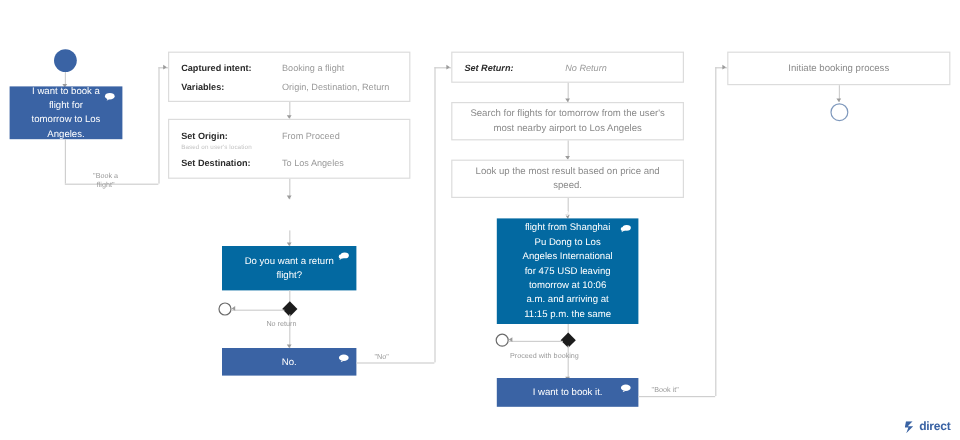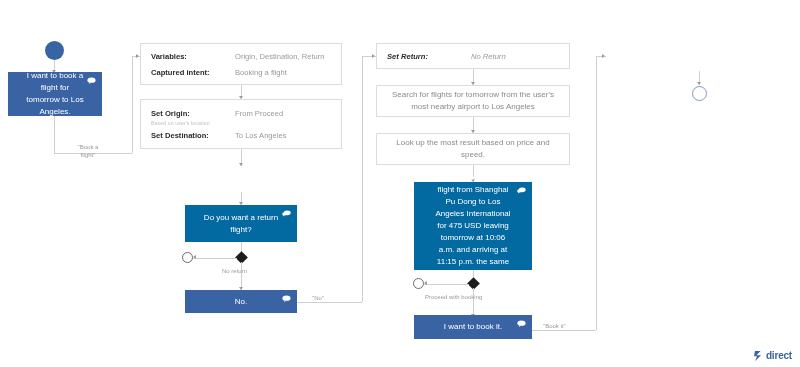--- a/index.html
+++ b/index.html
@@ -149,26 +149,26 @@
 
   <div class="ln lnv" style="left:54px;top:116px;height:37px;"></div>
   <div class="ln lnh" style="left:54px;top:153px;width:78px;"></div>
   <div class="ln lnv" style="left:132px;top:56px;height:97px;"></div>
   <div class="ln lnh" style="left:132px;top:56px;width:8px;"></div>
   <div class="arrow right" style="left:136px;top:53.5px;"></div>
   <div class="elabel wrap" style="left:71px;top:143px;">"Book a flight"</div>
 
   <div class="node datanode" style="left:140px;top:43px;width:202px;height:42px;">
     <div class="drow">
+      <span class="dlabel">Captured intent:</span>
+      <span class="dvalue">Booking a flight</span>
+    </div>
+    <div class="drow">
       <span class="dlabel">Variables:</span>
       <span class="dvalue">Origin, Destination, Return</span>
-    </div>
-    <div class="drow">
-      <span class="dlabel">Captured intent:</span>
-      <span class="dvalue">Booking a flight</span>
     </div>
   </div>
 
   <div class="ln lnv" style="left:241px;top:85px;height:14px;"></div>
   <div class="arrow" style="left:239px;top:96px;"></div>
 
   <div class="node datanode" style="left:140px;top:99px;width:202px;height:50px;">
     <div class="drow">
       <span class="dlabel">Set Origin:</span>
       <span class="dvalue">From Proceed</span>
@@ -271,20 +271,23 @@
       <path d="M3.4 7.2 L2.4 9 L5.4 7.6 Z" fill="#ffffff"></path>
     </svg>
   </div>
 
   <div class="ln lnh" style="left:532px;top:329.5px;width:64px;"></div>
   <div class="ln lnv" style="left:596px;top:56px;height:274px;"></div>
   <div class="ln lnh" style="left:596px;top:56px;width:10px;"></div>
   <div class="arrow right" style="left:602px;top:53.5px;"></div>
   <div class="elabel" style="left:543px;top:322px;">"Book it"</div>
 
+  <div class="node task" style="left:606px;top:43px;width:186px;height:28px;">
+    <span>Initiate booking process</span>
+  </div>
 
   <div class="ln lnv" style="left:699px;top:71px;height:14px;"></div>
   <div class="arrow" style="left:697px;top:82px;"></div>
   <div class="endcircle" style="left:692px;top:86px;"></div>
 
   <div class="logo">
     <svg class="logomark" width="9" height="10" viewBox="0 0 9 10">
       <path d="M1 0 L6.5 0 L2.5 4.2 L7 4.2 L1.2 10 L3 5.2 L0 5.2 Z" fill="#3a63a4"></path>
     </svg>
     <span>direct</span>

